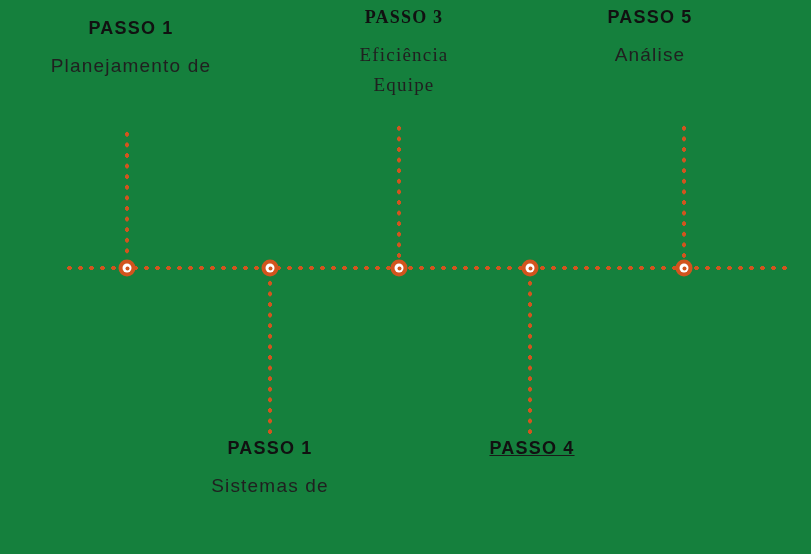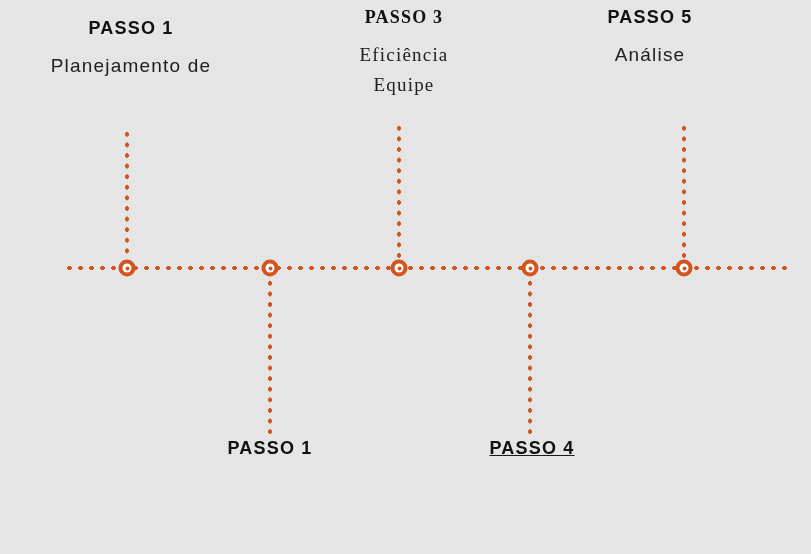--- a/index.html
+++ b/index.html
@@ -3,21 +3,21 @@
 <meta charset="utf-8">
 <style>
   :root{
     --accent:#d2541e;
     --text:#1a1a1a;
   }
   html,body{margin:0;padding:0;background:#ffffff;}
   .canvas{
     position:relative;
     width:811px;height:554px;
-    background:#e5e5e5;
+    background:#15803d;
     overflow:hidden;
     font-family:"Liberation Sans", sans-serif;
     color:var(--text);
   }
   
   .hline{
     position:absolute;
     left:64px;top:265px;
     width:727px;height:6px;
     background-image:radial-gradient(circle 2.4px at center, var(--accent) 97%, transparent 100%);
@@ -130,20 +130,21 @@
   <div class="step-label l1">
     <div class="step-title">PASSO 1</div>
     <div class="step-desc">
       <div>Planejamento de</div>
     </div>
   </div>
 
   <div class="step-label l2">
     <div class="step-title">PASSO 1</div>
     <div class="step-desc">
+      <div>Sistemas de</div>
     </div>
   </div>
 
   <div class="step-label l3">
     <div class="step-title">PASSO 3</div>
     <div class="step-desc">
       <div>Eficiência</div>
       <div>Equipe</div>
     </div>
   </div>

